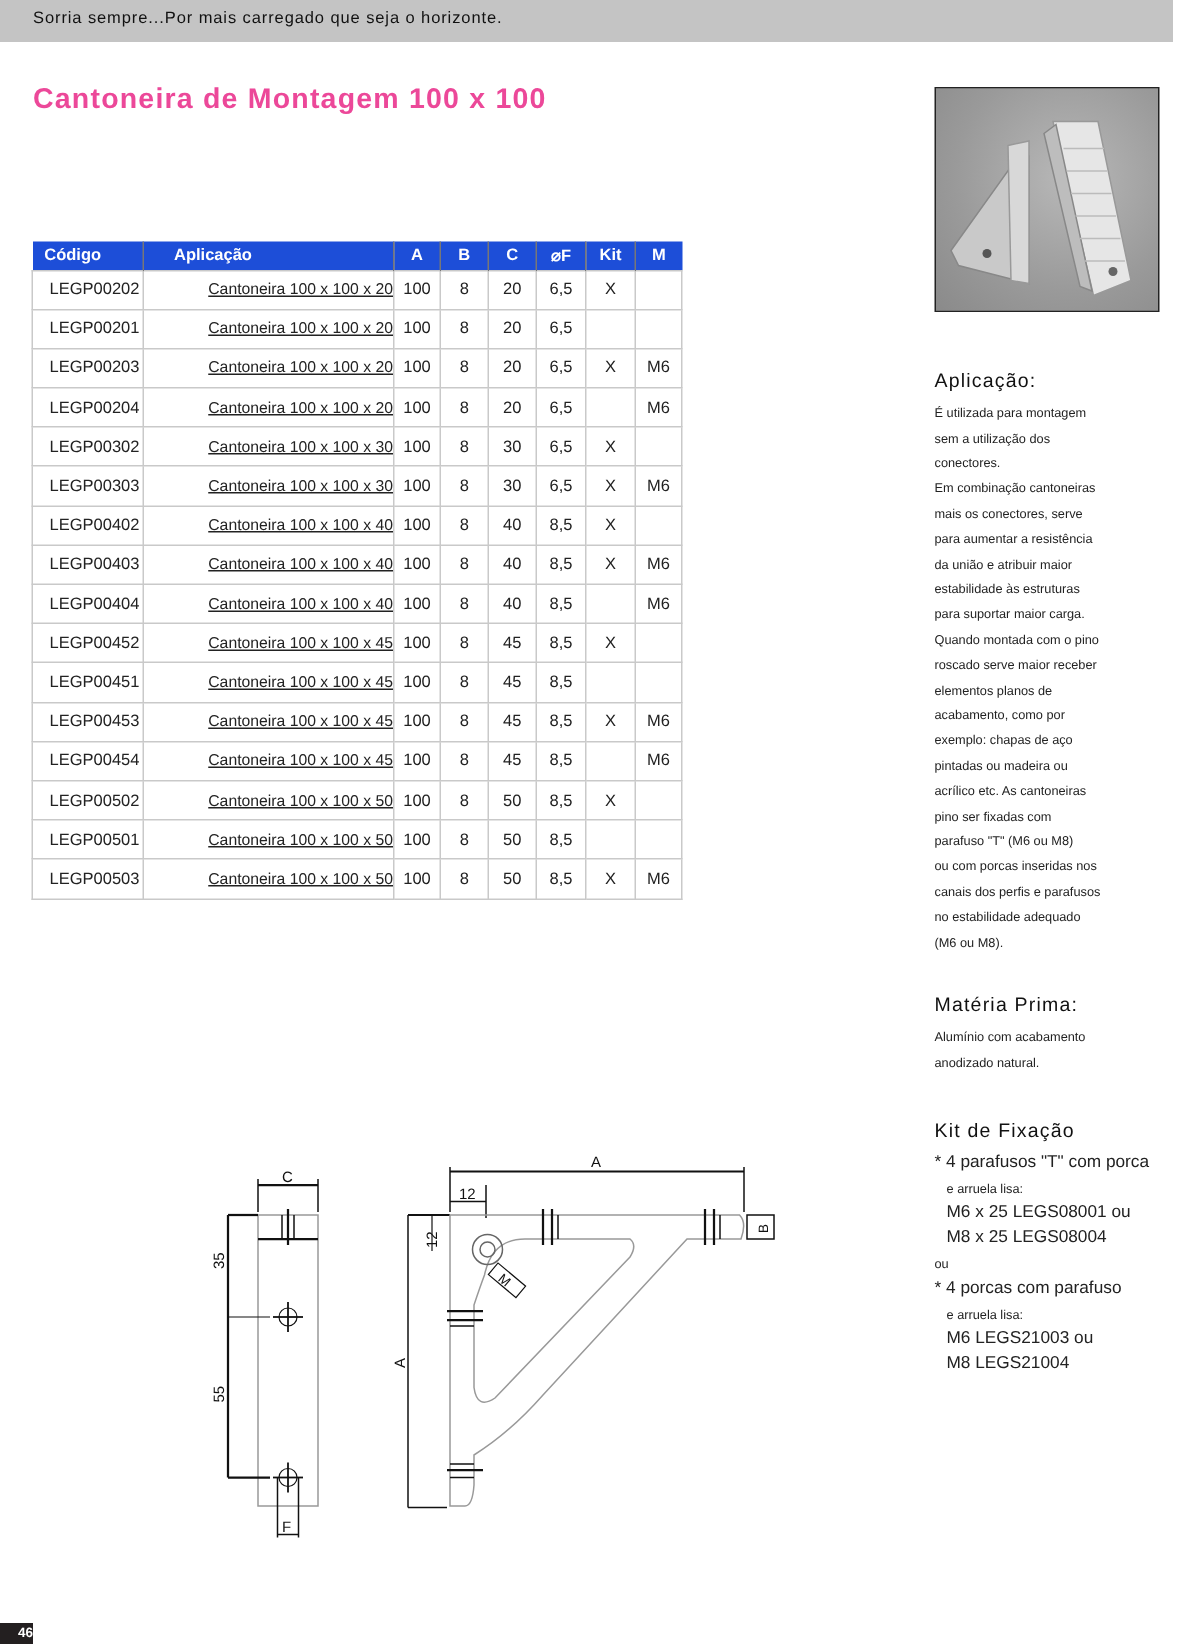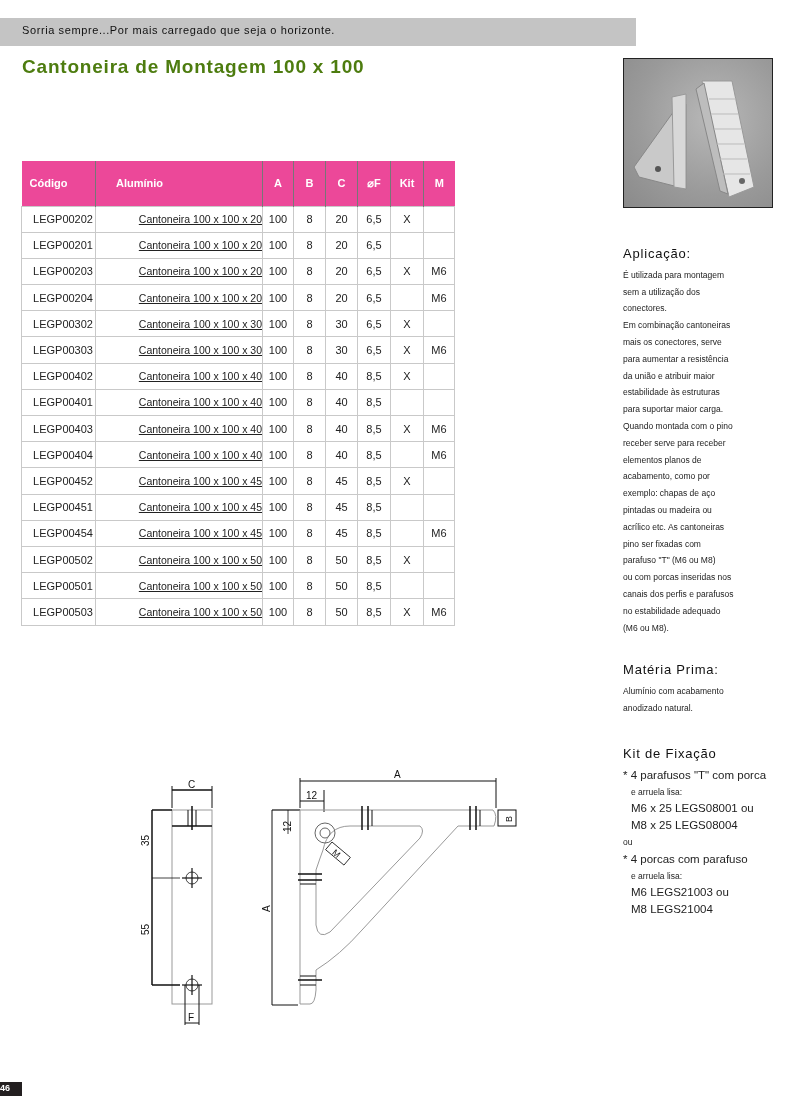--- a/index.html
+++ b/index.html
@@ -1,42 +1,42 @@
 <!DOCTYPE html>
 <html><head>
 <meta charset="utf-8">
 <style>
   * { box-sizing: border-box; margin: 0; padding: 0; }
   html, body { width: 795px; height: 1100px; background: #ffffff; overflow: hidden; }
   body { position: relative; font-family: "Liberation Sans", sans-serif; color: #111; }
 
-  .top-band { position: absolute; left: 0; top: 18px; width: 636px; height: 28px; background: #c4c4c4; }
+  .top-band { position: absolute; left: 0; top: 0; width: 782px; height: 28px; background: #c4c4c4; }
   .top-band span { position: absolute; left: 22px; top: 6px; font-size: 11px; letter-spacing: 0.6px; color: #111; }
 
-  .page-title { position: absolute; left: 22px; top: 56px; font-size: 19px; letter-spacing: 0.8px; color: #4d7c0f; }
+  .page-title { position: absolute; left: 22px; top: 56px; font-size: 19px; letter-spacing: 0.8px; color: #ec4899; }
 
   table.spec { position: absolute; left: 21px; top: 161px; width: 433px; border-collapse: collapse; table-layout: fixed; font-size: 11px; }
-  table.spec th { background: #ec4899; color: #fff; height: 45px; font-weight: bold; font-size: 11px; border-right: 1px solid #777; text-align: center; }
+  table.spec th { background: #1d4ed8; color: #fff; height: 19px; font-weight: bold; font-size: 11px; border-right: 1px solid #777; text-align: center; }
   table.spec th.left { text-align: left; padding-left: 8px; }
   table.spec th:last-child { border-right: none; }
   table.spec td { height: 26.2px; border: 1px solid #c9c9c9; text-align: center; color: #222; white-space: nowrap; }
   table.spec td.code { text-align: center; padding-left: 9px; }
   table.spec td.desc { text-align: right; padding-left: 20px; font-size: 10.5px; text-decoration: underline; }
 
   .photo { position: absolute; left: 623px; top: 58px; width: 150px; height: 150px; border: 1px solid #222;
            background: radial-gradient(circle at 60% 40%, #b8b8b8 0%, #9a9a9a 60%, #8a8a8a 100%); overflow: hidden; }
 
   .side { position: absolute; left: 623px; width: 168px; font-size: 8.5px; line-height: 16.8px; color: #222; }
   .side h3 { font-size: 13px; font-weight: normal; letter-spacing: 0.8px; color: #111; margin-bottom: 4px; }
   .side p { margin: 0; }
   .kit-line { padding-left: 8px; }
   .kit-big { font-size: 11.5px; padding-left: 0; }
 
   .page-num { position: absolute; left: 0; top: 1082px; width: 22px; height: 14px; background: #231f20; color: #fff;
-              font-size: 9px; font-weight: bold; text-align: left; line-height: 12px; }
+              font-size: 9px; font-weight: bold; text-align: right; line-height: 12px; }
 
   .drawing { position: absolute; left: 0; top: 0; }
 </style>
 </head>
 <body>
 
 <div class="top-band">
   <span>Sorria sempre...Por mais carregado que seja o horizonte.</span>
 </div>
 
@@ -49,21 +49,21 @@
       <col style="width:31px">
       <col style="width:32px">
     <col style="width:32px">
       <col style="width:33px">
       <col style="width:33px">
       <col style="width:31px">
   </colgroup>
   <thead>
     <tr>
       <th class="left">Código</th>
-      <th class="left" style="padding-left:20px">Alumínio</th>
+      <th class="left" style="padding-left:20px">Aplicação</th>
       <th>A</th>
       <th>B</th>
       <th>C</th>
       <th>⌀F</th>
       <th>Kit</th>
       <th>M</th>
     </tr>
   </thead>
   <tbody id="spec-body">
       <tr>
@@ -130,30 +130,20 @@
         <td class="code">LEGP00402</td>
         <td class="desc">Cantoneira 100 x 100 x 40</td>
         <td>100</td>
         <td>8</td>
         <td>40</td>
         <td>8,5</td>
         <td>X</td>
         <td></td>
       </tr>
       <tr>
-        <td class="code">LEGP00401</td>
-        <td class="desc">Cantoneira 100 x 100 x 40</td>
-        <td>100</td>
-        <td>8</td>
-        <td>40</td>
-        <td>8,5</td>
-        <td></td>
-        <td></td>
-      </tr>
-      <tr>
         <td class="code">LEGP00403</td>
         <td class="desc">Cantoneira 100 x 100 x 40</td>
         <td>100</td>
         <td>8</td>
         <td>40</td>
         <td>8,5</td>
         <td>X</td>
         <td>M6</td>
       </tr>
       <tr>
@@ -178,20 +168,30 @@
       </tr>
       <tr>
         <td class="code">LEGP00451</td>
         <td class="desc">Cantoneira 100 x 100 x 45</td>
         <td>100</td>
         <td>8</td>
         <td>45</td>
         <td>8,5</td>
         <td></td>
         <td></td>
+      </tr>
+      <tr>
+        <td class="code">LEGP00453</td>
+        <td class="desc">Cantoneira 100 x 100 x 45</td>
+        <td>100</td>
+        <td>8</td>
+        <td>45</td>
+        <td>8,5</td>
+        <td>X</td>
+        <td>M6</td>
       </tr>
       <tr>
         <td class="code">LEGP00454</td>
         <td class="desc">Cantoneira 100 x 100 x 45</td>
         <td>100</td>
         <td>8</td>
         <td>45</td>
         <td>8,5</td>
         <td></td>
         <td>M6</td>
@@ -254,21 +254,21 @@
       <p>É utilizada para montagem</p>
       <p>sem a utilização dos</p>
       <p>conectores.</p>
       <p>Em combinação cantoneiras</p>
       <p>mais os conectores, serve</p>
       <p>para aumentar a resistência</p>
       <p>da união e atribuir maior</p>
       <p>estabilidade às estruturas</p>
       <p>para suportar maior carga.</p>
       <p>Quando montada com o pino</p>
-      <p>receber serve para receber</p>
+      <p>roscado serve maior receber</p>
       <p>elementos planos de</p>
       <p>acabamento, como por</p>
       <p>exemplo: chapas de aço</p>
       <p>pintadas ou madeira ou</p>
       <p>acrílico etc. As cantoneiras</p>
       <p>pino ser fixadas com</p>
       <p>parafuso "T" (M6 ou M8)</p>
       <p>ou com porcas inseridas nos</p>
       <p>canais dos perfis e parafusos</p>
       <p>no estabilidade adequado</p>

